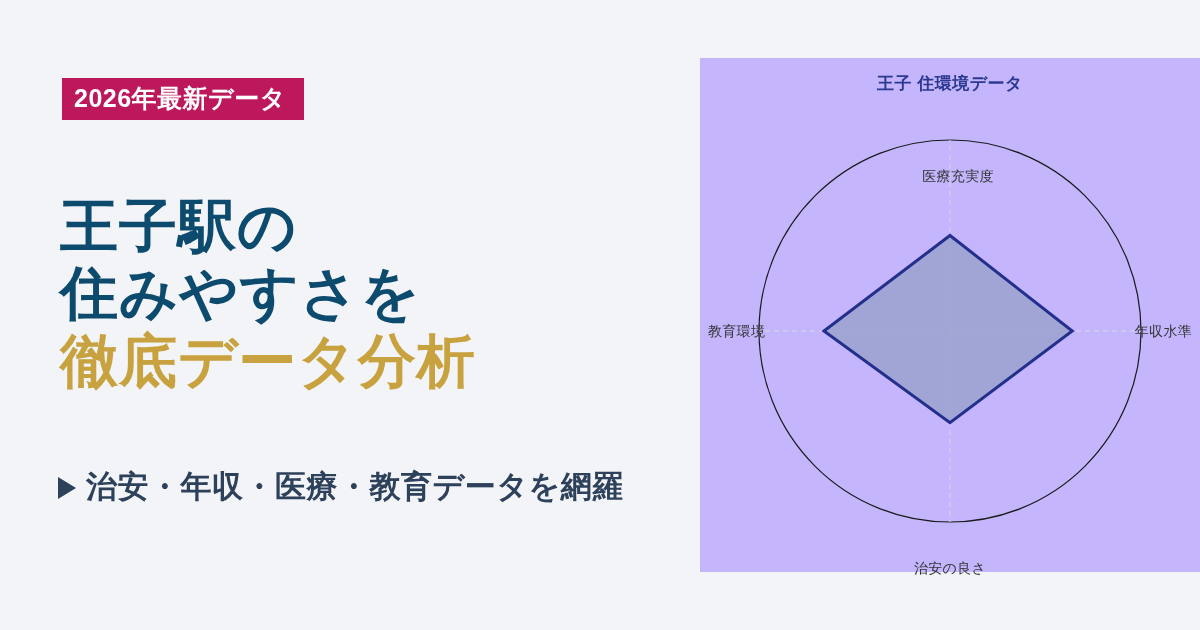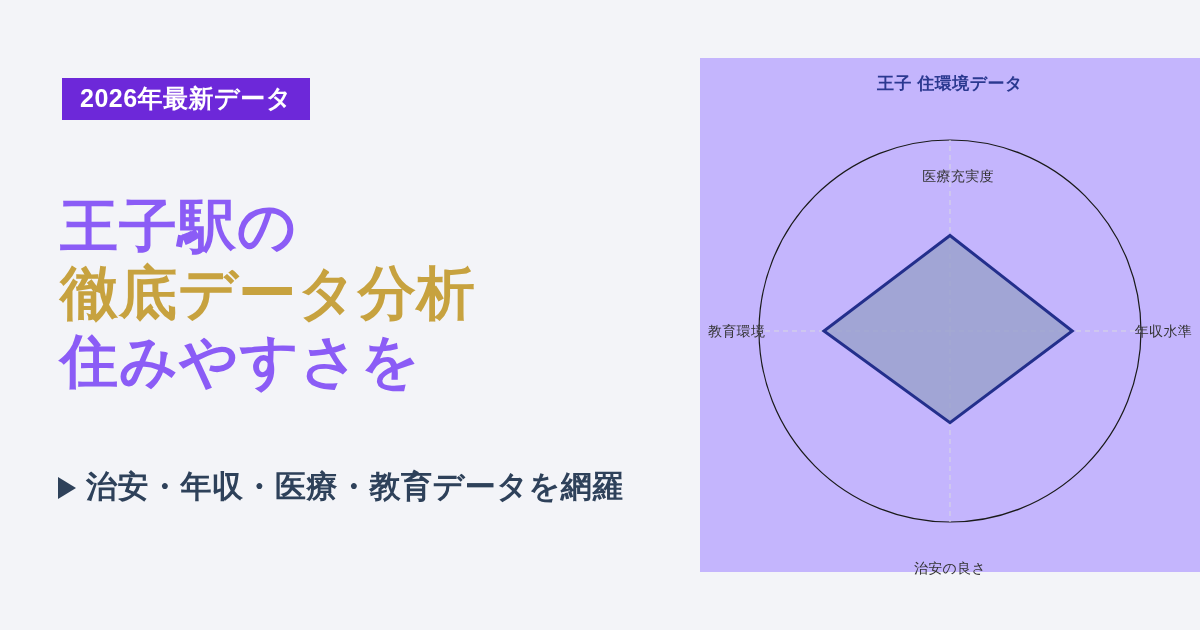--- a/index.html
+++ b/index.html
@@ -15,43 +15,43 @@
   
   .left-col {
     position:absolute;
     left:0; top:0;
     width:700px; height:630px;
   }
 
   .badge {
     position:absolute;
     left:62px; top:78px;
-    background:#6d28d9;
+    background:#be185d;
     color:#ffffff;
     font-size:25px;
     font-weight:bold;
     letter-spacing:0.5px;
-    padding:8px 18px 9px 18px;
+    padding:8px 18px 9px 12px;
     line-height:1;
     white-space:nowrap;
   }
 
   .headline {
     position:absolute;
     left:60px; top:192px;
     width:620px;
   }
   .headline .line {
     font-size:58px;
     font-weight:bold;
     line-height:1.16;
     letter-spacing:1px;
     white-space:nowrap;
   }
-  .line-navy { color:#8b5cf6; }
+  .line-navy { color:#0c4a6e; }
   .line-gold { color:#c7a23f; }
 
   .subhead {
     position:absolute;
     left:58px; top:466px;
     font-size:31px;
     font-weight:bold;
     color:#2e415a;
     letter-spacing:0.5px;
     white-space:nowrap;
@@ -105,22 +105,22 @@
 <body style="background: rgb(243, 244, 248);">
 
 <div id="stage">
 
   <div class="left-col">
 
     <div class="badge">2026年最新データ</div>
 
     <div class="headline">
       <div class="line line-navy">王子駅の</div>
+      <div class="line line-navy">住みやすさを</div>
       <div class="line line-gold">徹底データ分析</div>
-      <div class="line line-navy">住みやすさを</div>
     </div>
 
     <div class="subhead">
       <span class="tri"></span>
       <span>治安・年収・医療・教育データを網羅</span>
     </div>
   </div>
 
   <div class="chart-panel">
 

